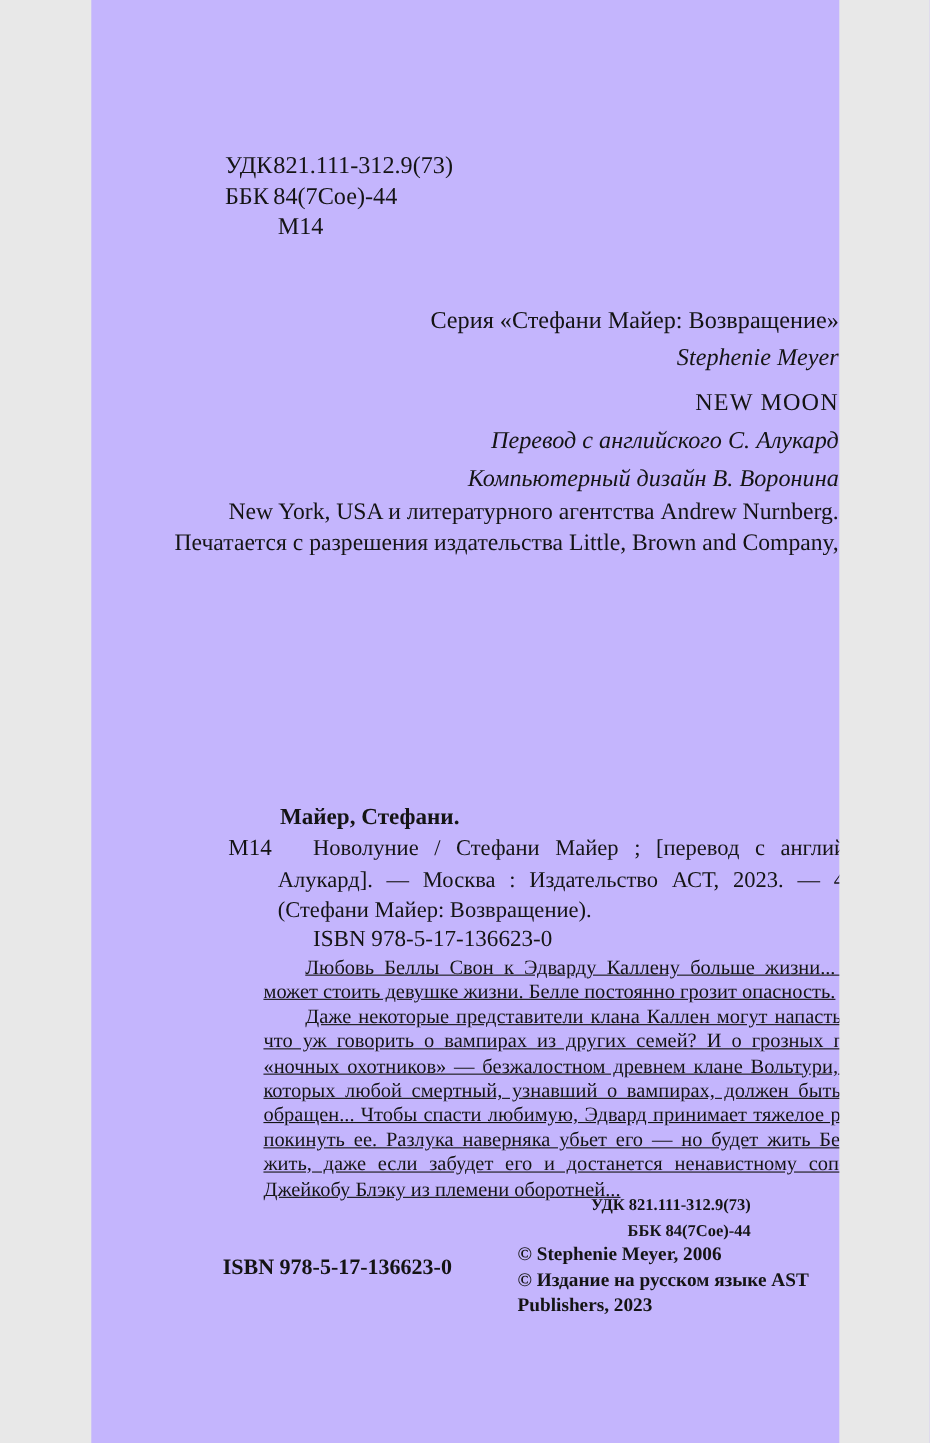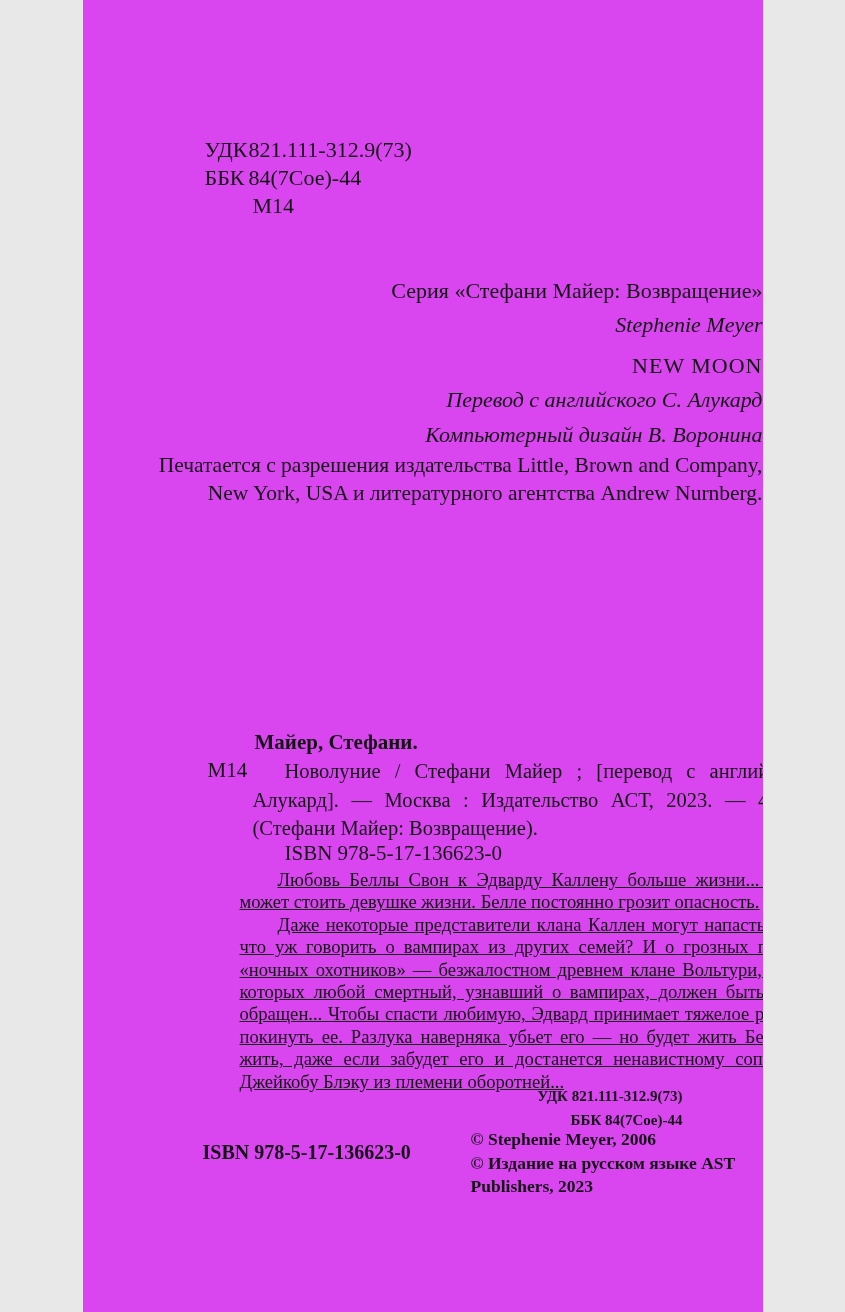--- a/index.html
+++ b/index.html
@@ -1,21 +1,21 @@
 <!DOCTYPE html>
 <html lang="ru"><head>
 <meta charset="utf-8">
 <style>
   html, body { margin: 0; padding: 0; background: #e8e8e8; }
   .page {
     position: relative;
     width: 680px;
     height: 1312px;
     margin: 0 auto;
-    background: #d946ef;
+    background: #c4b5fd;
     color: #141414;
     font-family: "Liberation Serif", "DejaVu Serif", serif;
     overflow: hidden;
   }
   .abs { position: absolute; }
 
   
   .header-codes { left: 122px; top: 136px; font-size: 22px; line-height: 28px; }
   .header-codes .code-row { display: flex; }
   .header-codes .code-label { width: 44px; flex: 0 0 auto; }
@@ -81,22 +81,22 @@
     </div>
     <div class="author-sign">М14</div>
   </div>
 
   <div class="abs centered series-line">Серия «Стефани Майер: Возвращение»</div>
   <div class="abs centered orig-author">Stephenie Meyer</div>
   <div class="abs centered orig-title">NEW MOON</div>
   <div class="abs centered design credit-italic">Компьютерный дизайн В. Воронина</div>
   <div class="abs centered translation credit-italic">Перевод с английского С. Алукард</div>
   <div class="abs centered permission">
+    <div>New York, USA и литературного агентства Andrew Nurnberg.</div>
     <div>Печатается с разрешения издательства Little, Brown and Company,</div>
-    <div>New York, USA и литературного агентства Andrew Nurnberg.</div>
   </div>
 
   <div class="abs card-heading">Майер, Стефани.</div>
   <div class="abs card-sign">М14</div>
   <div class="abs card-entry">Новолуние / Стефани Майер ; [перевод с английского С. Алукард]. — Москва : Издательство АСТ, 2023. — 448 с. — (Стефани Майер: Возвращение).</div>
   <div class="abs card-isbn">ISBN 978-5-17-136623-0</div>
 
   <div class="abs annotation">
     <p>Любовь Беллы Свон к Эдварду Каллену больше жизни... Но она и может стоить девушке жизни. Белле постоянно грозит опасность.</p>
     <p>Даже некоторые представители клана Каллен могут напасть на нее — что уж говорить о вампирах из других семей? И о грозных правителях «ночных охотников» — безжалостном древнем клане Вольтури, по закону которых любой смертный, узнавший о вампирах, должен быть убит или обращен... Чтобы спасти любимую, Эдвард принимает тяжелое решение — покинуть ее. Разлука наверняка убьет его — но будет жить Белла. Будет жить, даже если забудет его и достанется ненавистному сопернику — Джейкобу Блэку из племени оборотней...</p>

